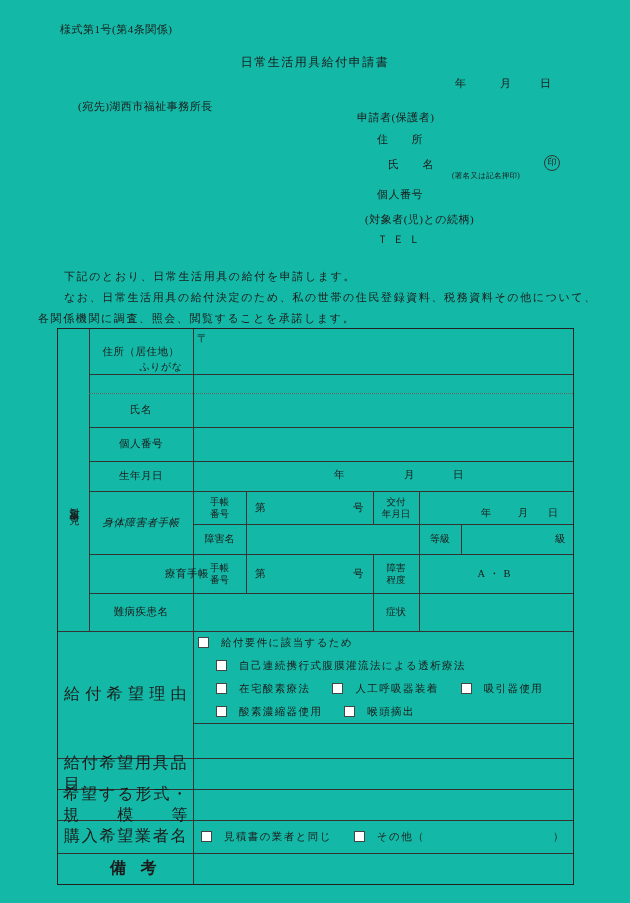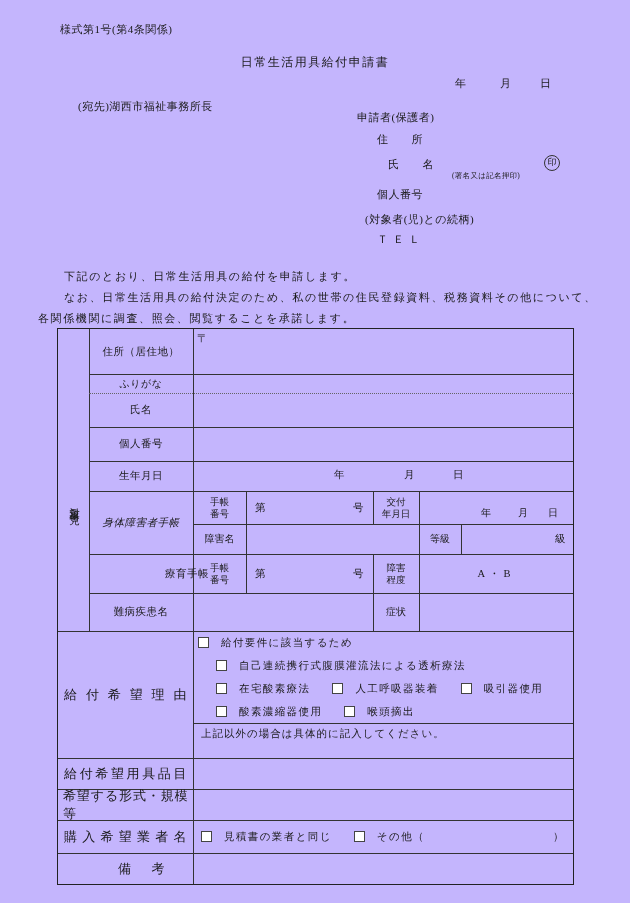--- a/index.html
+++ b/index.html
@@ -1,32 +1,32 @@
 <!DOCTYPE html>
 <html><head>
 <meta charset="utf-8">
 <style>
   html,body{margin:0;padding:0;background:#e8e8e8;}
   #page{
-    position:relative;width:630px;height:903px;background:#c4b5fd;
+    position:relative;width:630px;height:903px;background:#14b8a6;
     font-family:"Liberation Serif","DejaVu Serif",serif;
     color:#1a1a1a;overflow:hidden;
   }
   .abs{position:absolute;white-space:nowrap;}
   .fs11{font-size:11px;letter-spacing:.5px;}
   .decl{font-size:11px;letter-spacing:1.6px;}
   
   #tbl{position:absolute;left:57px;top:328px;width:515px;height:555px;border:1.2px solid #222;}
   .vline{position:absolute;width:0;border-left:1px solid #333;}
   .hline{position:absolute;height:0;border-top:1px solid #333;}
   .hline.dot{border-top:1px dotted #666;}
   .cell{position:absolute;display:flex;align-items:center;justify-content:center;font-size:10.5px;letter-spacing:.5px;}
   .cell.small{font-size:9.5px;line-height:12px;letter-spacing:0;}
   .twolines{flex-direction:column;text-align:center;}
-  .jlabel{display:block;width:100%;padding:0 6px;box-sizing:border-box;text-align:justify;text-align-last:justify;font-size:13px;}
+  .jlabel{display:block;width:100%;padding:0 6px;box-sizing:border-box;text-align:justify;text-align-last:justify;font-size:16px;}
   .vert{
     writing-mode:vertical-rl;text-align:center;font-size:10.5px;letter-spacing:2px;line-height:24px;
   }
   .cb{display:inline-block;width:9px;height:9px;border:1px solid #444;background:#fff;flex:0 0 auto;}
   .cbrow{position:absolute;display:flex;align-items:center;font-size:10.5px;letter-spacing:1.4px;height:15px;}
   .cbrow .gap12{width:12px;flex:0 0 auto;}
   .cbrow .gap22{width:22px;flex:0 0 auto;}
   .seal{
     position:absolute;width:14px;height:14px;border:1px solid #333;border-radius:50%;
     font-size:9px;line-height:13px;text-align:center;letter-spacing:0;
@@ -84,21 +84,21 @@
     <div class="hline" style="top:460px;left:0;width:515px;"></div>
     <div class="hline" style="top:491px;left:0;width:515px;"></div>
     <div class="hline" style="top:524px;left:0;width:515px;"></div>
 
     <div class="abs vert" style="left:3px;top:106px;width:25px;height:140px;">対象者（児）</div>
 
     <div class="cell" style="left:31px;top:0;width:104px;height:45px;">住所（居住地）</div>
     <div class="abs" style="left:139px;top:2px;font-size:11px;">〒</div>
     <div class="cell" style="left:135px;top:0;width:380px;height:45px;"></div>
 
-    <div class="cell" style="left:31px;top:45px;width:104px;height:19px;font-size:10px;">ふりがな</div>
+    <div class="cell" style="left:31px;top:28px;width:104px;height:19px;font-size:10px;padding-left:20px;">ふりがな</div>
     <div class="cell" style="left:135px;top:45px;width:380px;height:19px;"></div>
 
     <div class="cell" style="left:31px;top:64px;width:104px;height:34px;">氏名</div>
     <div class="cell" style="left:135px;top:64px;width:380px;height:34px;"></div>
 
     <div class="cell" style="left:31px;top:98px;width:104px;height:34px;">個人番号</div>
     <div class="cell" style="left:135px;top:98px;width:380px;height:34px;"></div>
 
     <div class="cell" style="left:31px;top:132px;width:104px;height:30px;">生年月日</div>
     <div class="abs" style="left:276px;top:139px;font-size:10.5px;">年</div>
@@ -172,21 +172,20 @@
     </div>
     <div class="cbrow" style="left:158px;top:375px;">
       <span class="cb"></span>
         <span class="gap12"></span>
       <span>酸素濃縮器使用</span>
         <span class="gap22"></span>
       <span class="cb"></span>
         <span class="gap12"></span>
       <span>喉頭摘出</span>
     </div>
-    <div class="abs" style="left:143px;top:398px;font-size:10.5px;letter-spacing:1px;">上記以外の場合は具体的に記入してください。</div>
     <div class="cell" style="left:135px;top:407px;width:380px;height:22px;"></div>
 
     <div class="cell" style="left:0;top:429px;width:135px;height:31px;">
       <span class="jlabel">給付希望用具品目</span>
     </div>
     <div class="cell" style="left:135px;top:429px;width:380px;height:31px;"></div>
 
     <div class="cell" style="left:0;top:460px;width:135px;height:31px;">
       <span class="jlabel" style="padding:0 5px;">希望する形式・規模等</span>
     </div>
@@ -200,19 +199,19 @@
         <span class="gap12"></span>
       <span>見積書の業者と同じ</span>
         <span class="gap22"></span>
       <span class="cb"></span>
         <span class="gap12"></span>
       <span>その他（</span>
       <span style="width:128px;flex:0 0 auto;"></span>
       <span>）</span>
     </div>
 
-    <div class="cell" style="left:16px;top:524px;width:135px;height:31px;">
+    <div class="cell" style="left:8px;top:524px;width:135px;height:31px;font-weight:bold;">
       <span class="jlabel" style="padding:0 44px;">備考</span>
     </div>
     <div class="cell" style="left:135px;top:524px;width:380px;height:31px;"></div>
   </div>
 
 </div>
 
 </body></html>

